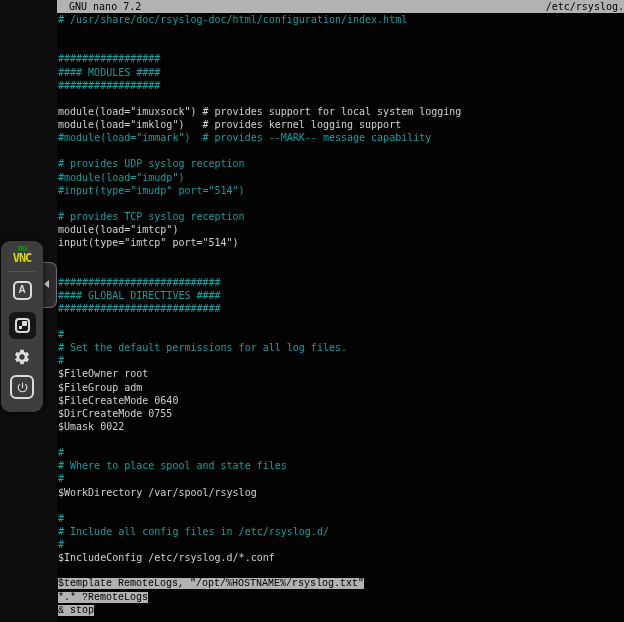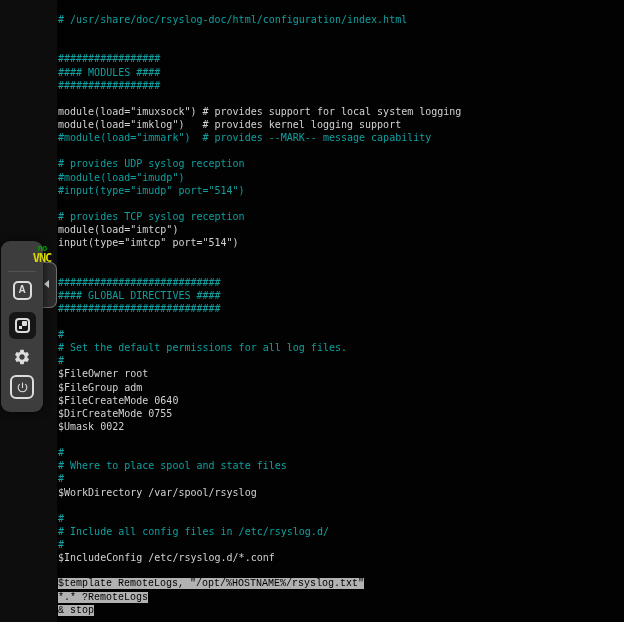--- a/index.html
+++ b/index.html
@@ -26,21 +26,21 @@
   .line.selected .sel{background:var(--selection-bg);color:var(--selection-fg);}
 
   
   .vnc-handle{position:absolute;left:41px;top:262px;width:16px;height:46px;background:#2d2d2d;
     border:1px solid #6f6f6f;border-left:none;border-radius:0 7px 7px 0;z-index:1;cursor:pointer;}
   .handle-arrow{position:absolute;left:3px;top:17px;width:0;height:0;
     border-top:4px solid transparent;border-bottom:4px solid transparent;border-right:5px solid #cfcfcf;}
 
   .vnc-panel{position:absolute;left:1px;top:241px;width:42px;height:171px;background:var(--panel-bg);
     border-radius:9px;z-index:2;box-shadow:0 0 8px rgba(0,0,0,.65);}
-  .logo{position:absolute;top:3px;left:0;width:100%;text-align:center;font-weight:bold;letter-spacing:-1px;margin-left:20px;}
+  .logo{position:absolute;top:3px;left:0;width:100%;text-align:center;font-weight:bold;letter-spacing:-1px;}
   .logo-no{font-size:9px;line-height:9px;color:var(--logo-green);}
   .logo-vnc{font-size:12px;line-height:10px;color:var(--logo-yellow);}
   .divider{position:absolute;top:30px;left:7px;right:7px;border-top:1px solid #525252;}
   .pbtn{position:absolute;left:0;width:100%;display:flex;justify-content:center;align-items:center;
     background:none;border:none;cursor:pointer;}
   .keycap-btn{top:37px;height:24px;}
   .keycap{width:19px;height:19px;border:2px solid var(--icon);border-radius:5px;display:flex;
     align-items:center;justify-content:center;color:var(--icon);font-size:10px;font-weight:bold;line-height:1;}
   .fs-btn{top:70px;height:28px;}
   .fs-btn .active-bg{width:27px;height:27px;background:#161616;border-radius:6px;display:flex;
@@ -50,20 +50,24 @@
   .fs-icon .sq2{position:absolute;left:2px;bottom:2px;width:3px;height:3px;background:var(--icon);}
   .gear-btn{top:104px;height:24px;}
   .power-btn{top:133px;height:26px;}
   .power-box{width:24px;height:24px;border:2px solid var(--icon);border-radius:6px;display:flex;
     align-items:center;justify-content:center;}
 </style>
 </head>
 <body>
 
 <div class="terminal">
+  <div class="titlebar">
+    <span class="title-left">GNU nano 7.2</span>
+    <span class="title-right">/etc/rsyslog.</span>
+  </div>
   <div class="buffer"><div class="line comment"># /usr/share/doc/rsyslog-doc/html/configuration/index.html</div><div class="line text"> </div><div class="line text"> </div><div class="line comment">#################</div><div class="line comment">#### MODULES ####</div><div class="line comment">#################</div><div class="line text"> </div><div class="line text">module(load="imuxsock") # provides support for local system logging</div><div class="line text">module(load="imklog")   # provides kernel logging support</div><div class="line comment">#module(load="immark")  # provides --MARK-- message capability</div><div class="line text"> </div><div class="line comment"># provides UDP syslog reception</div><div class="line comment">#module(load="imudp")</div><div class="line comment">#input(type="imudp" port="514")</div><div class="line text"> </div><div class="line comment"># provides TCP syslog reception</div><div class="line text">module(load="imtcp")</div><div class="line text">input(type="imtcp" port="514")</div><div class="line text"> </div><div class="line text"> </div><div class="line comment">###########################</div><div class="line comment">#### GLOBAL DIRECTIVES ####</div><div class="line comment">###########################</div><div class="line text"> </div><div class="line comment">#</div><div class="line comment"># Set the default permissions for all log files.</div><div class="line comment">#</div><div class="line text">$FileOwner root</div><div class="line text">$FileGroup adm</div><div class="line text">$FileCreateMode 0640</div><div class="line text">$DirCreateMode 0755</div><div class="line text">$Umask 0022</div><div class="line text"> </div><div class="line comment">#</div><div class="line comment"># Where to place spool and state files</div><div class="line comment">#</div><div class="line text">$WorkDirectory /var/spool/rsyslog</div><div class="line text"> </div><div class="line comment">#</div><div class="line comment"># Include all config files in /etc/rsyslog.d/</div><div class="line comment">#</div><div class="line text">$IncludeConfig /etc/rsyslog.d/*.conf</div><div class="line text"> </div><div class="line selected"><span class="sel">$template RemoteLogs, "/opt/%HOSTNAME%/rsyslog.txt"</span></div><div class="line selected"><span class="sel">*.* ?RemoteLogs</span></div><div class="line selected"><span class="sel">&amp; stop</span></div></div>
 </div>
 
 <div class="vnc-handle">
   <span class="handle-arrow"></span>
 </div>
 
 <div class="vnc-panel">
   <div class="logo">
     <div class="logo-no">no</div>

